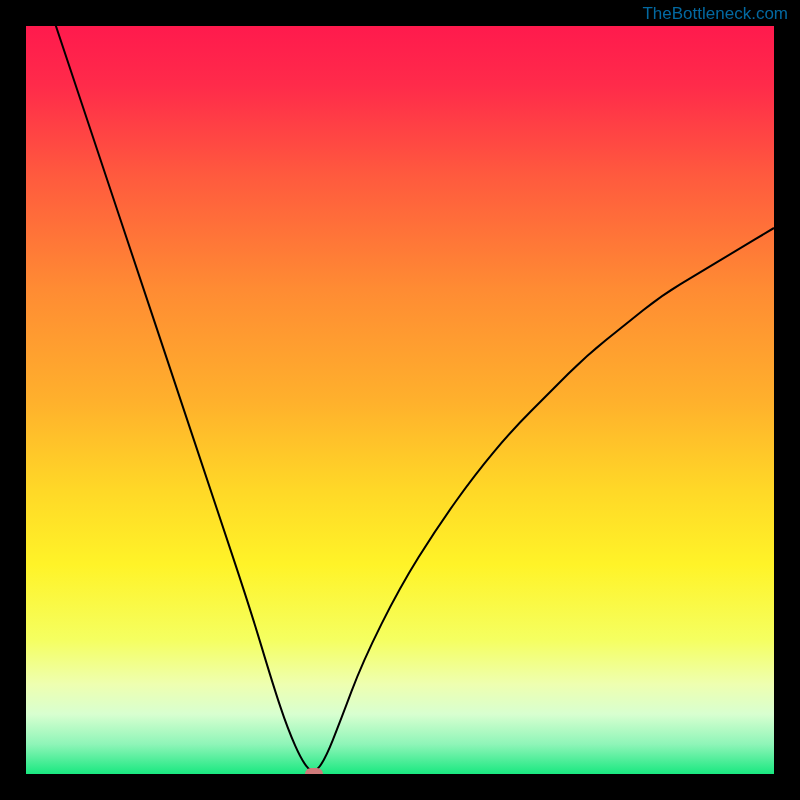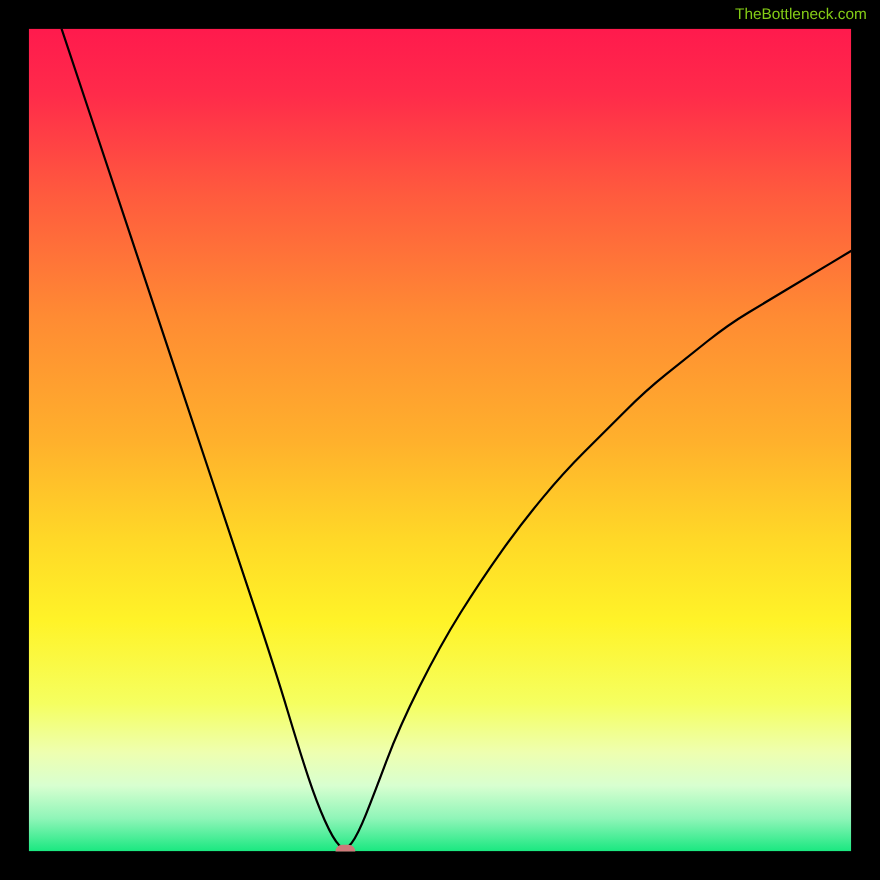--- a/index.html
+++ b/index.html
@@ -8,22 +8,22 @@
     width: 800px;
     height: 800px;
     background: #000;
     position: relative;
     font-family: Arial, sans-serif;
   }
   .watermark {
     position: absolute;
     top: 4px;
     right: 12px;
-    color: #84cc16;
-    font-size: 14px;
+    color: #0369a1;
+    font-size: 17px;
     font-weight: normal;
     z-index: 10;
   }
   .plot-area {
     position: absolute;
     left: 26px;
     top: 26px;
     width: 748px;
     height: 748px;
     overflow: hidden;

